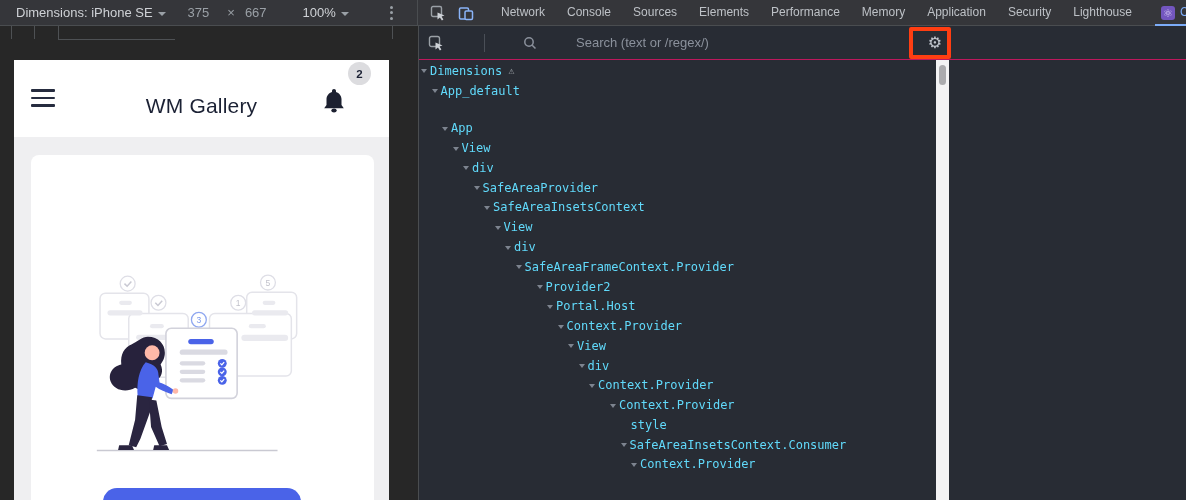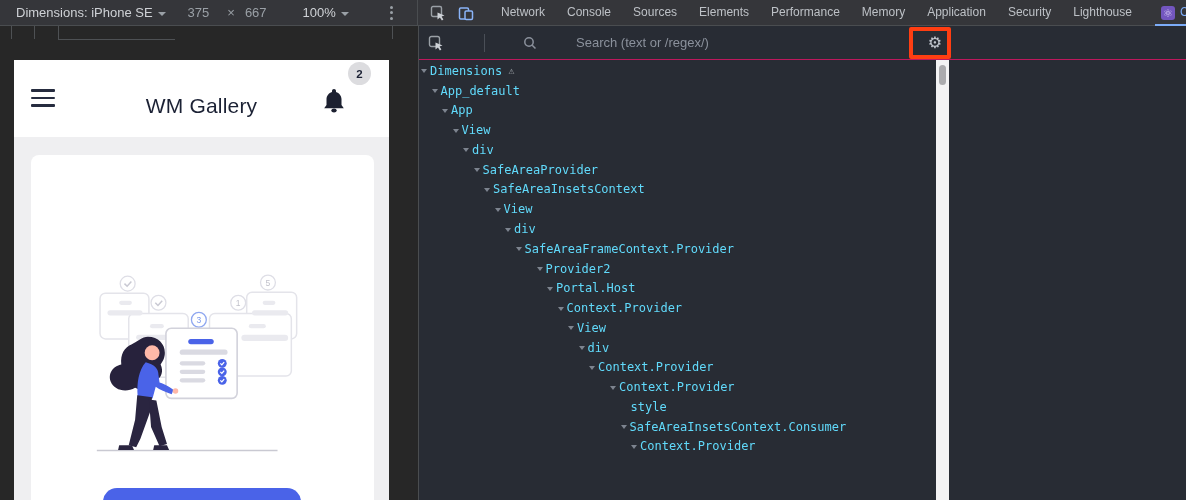--- a/index.html
+++ b/index.html
@@ -246,21 +246,21 @@
     <div id="tree">
         <div class="tree-row" style="padding-left: 2px;">
           <i class="caret"></i>
           <span class="node-name">Dimensions</span>
           <span class="warn">⚠</span>
         </div>
         <div class="tree-row" style="padding-left: 12.5px;">
           <i class="caret"></i>
           <span class="node-name">App_default</span>
         </div>
-        <div class="tree-row" style="padding-left: 23px;">
+        <div class="tree-row" style="padding-left: 23px; margin-top: 18px;">
           <i class="caret"></i>
           <span class="node-name">App</span>
         </div>
         <div class="tree-row" style="padding-left: 33.5px;">
           <i class="caret"></i>
           <span class="node-name">View</span>
         </div>
         <div class="tree-row" style="padding-left: 44px;">
           <i class="caret"></i>
           <span class="node-name">div</span>

